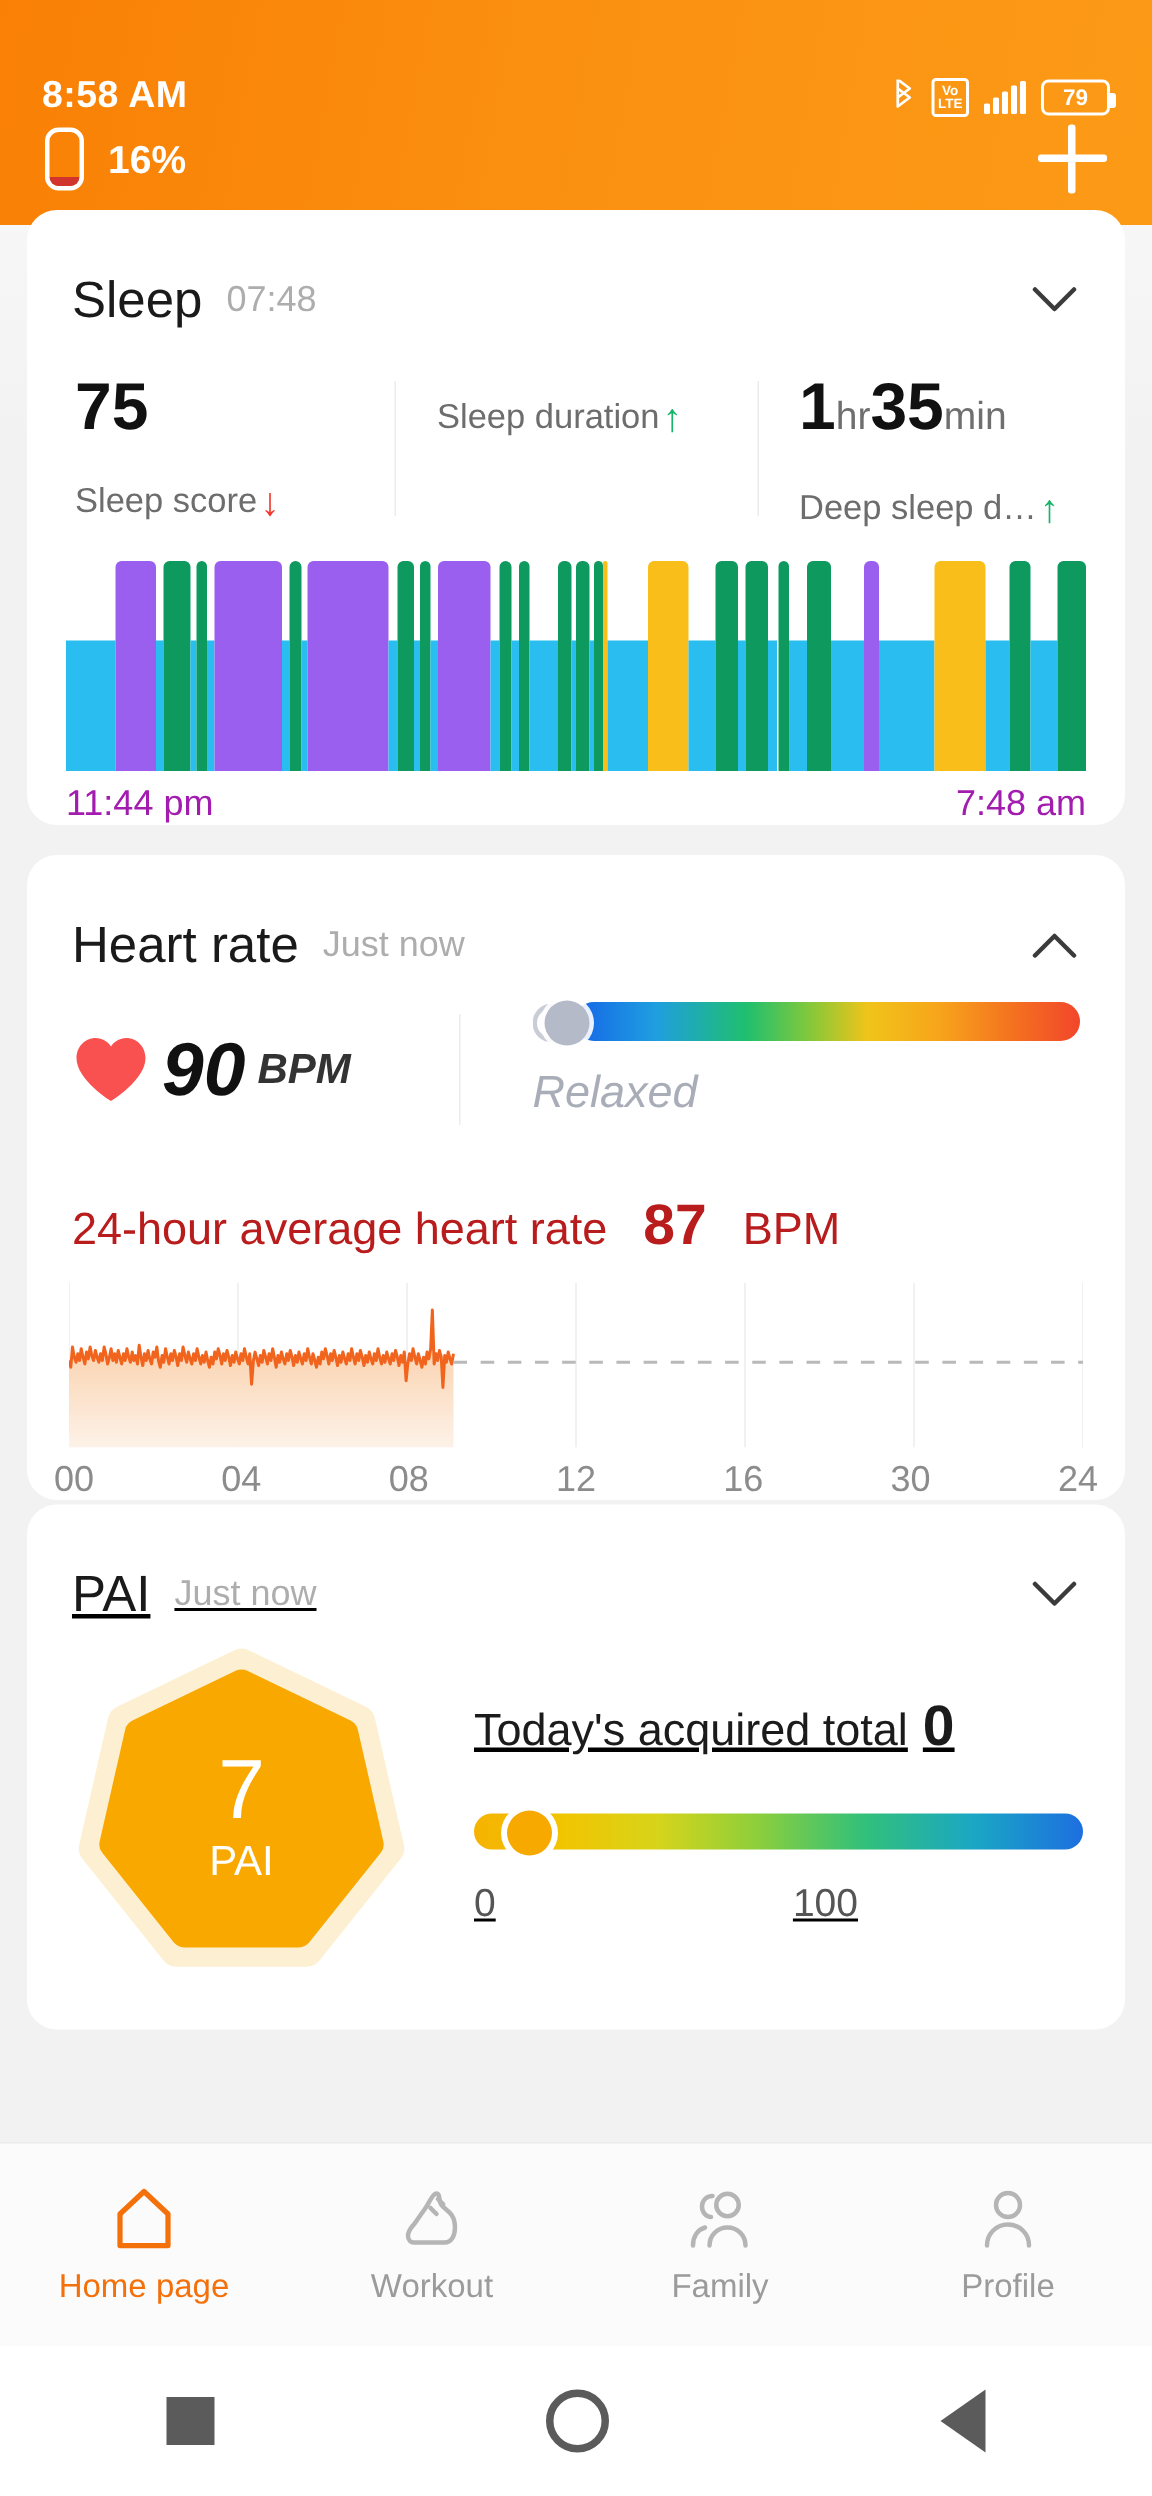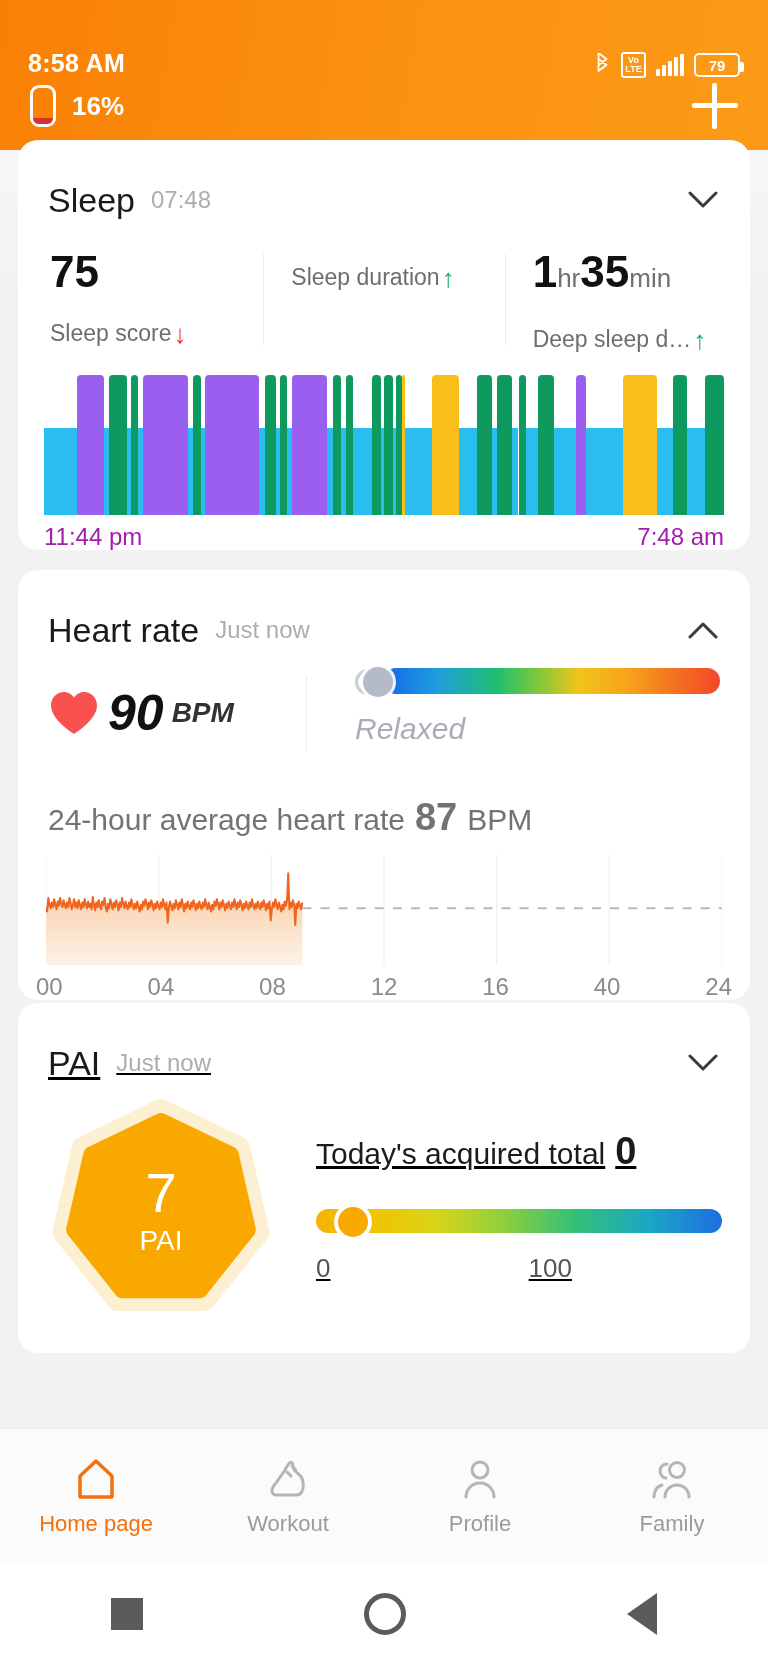--- a/index.html
+++ b/index.html
@@ -143,22 +143,22 @@
     border-radius:50%; background:#b5bac8; box-shadow:0 0 0 3px rgba(255,255,255,.9);
   }
   .hr-knob-arc {
     position:absolute; left:0px; top:3px; width:14px; height:26px;
     border:3px solid #c9cdd8; border-right:none;
     border-radius:14px 0 0 14px;
   }
   .hr-state { margin-top:16px; font-size:30px; color:#a8adb8; }
 
   .hr-avg {
-    margin:36px 30px 10px 30px; font-size:30px; color:#737373;
-    display:flex; align-items:baseline; gap:10px;
+    margin:36px 30px 10px 30px; font-size:30px; color:#b91c1c;
+    display:flex; align-items:baseline; gap:24px;
   }
   .hr-avg b { font-size:38px; }
   .hr-chart { position:relative; margin:16px 28px 0 28px; height:110px; }
   .hr-chart svg { display:block; width:100%; height:110px; }
   .hr-axis {
     display:flex; justify-content:space-between;
     margin:8px 18px 0 18px; font-size:24px; color:#8c8c8c;
   }
 
   
@@ -406,21 +406,21 @@
             <path d="M0.0,52.0 L1.2,56.5 L2.3,43.0 L3.5,49.8 L4.7,53.2 L5.8,47.5 L7.0,52.0 L8.1,44.2 L9.3,49.8 L10.5,54.3 L11.6,46.4 L12.8,50.9 L14.0,43.0 L15.1,48.7 L16.3,52.0 L17.5,45.3 L18.6,49.8 L19.8,53.2 L20.9,47.5 L22.1,52.0 L23.3,43.0 L24.4,47.5 L25.6,54.3 L26.8,49.8 L27.9,44.2 L29.1,52.0 L30.3,47.5 L31.4,53.2 L32.6,45.3 L33.7,49.8 L34.9,54.3 L36.1,47.5 L37.2,52.0 L38.4,44.2 L39.6,49.8 L40.7,53.2 L41.9,46.4 L43.0,52.0 L44.2,48.7 L45.4,54.3 L46.5,41.9 L47.7,49.8 L48.9,55.4 L50.0,47.5 L51.2,52.0 L52.4,45.3 L53.5,50.9 L54.7,54.3 L55.8,46.4 L57.0,49.8 L58.2,43.0 L59.3,52.0 L60.5,56.5 L61.7,48.7 L62.8,53.2 L64.0,44.2 L65.2,49.8 L66.3,54.3 L67.5,47.5 L68.6,52.0 L69.8,45.3 L71.0,49.8 L72.1,55.4 L73.3,47.5 L74.5,52.0 L75.6,43.0 L76.8,48.7 L78.0,53.2 L79.1,46.4 L80.3,50.9 L81.4,54.3 L82.6,47.5 L83.8,52.0 L84.9,44.2 L86.1,49.8 L87.3,54.3 L88.4,48.7 L89.6,53.2 L90.8,46.4 L91.9,52.0 L93.1,56.5 L94.2,49.8 L95.4,54.3 L96.6,46.4 L97.7,50.9 L98.9,44.2 L100.1,48.7 L101.2,54.3 L102.4,47.5 L103.5,52.0 L104.7,45.3 L105.9,49.8 L107.0,55.4 L108.2,48.7 L109.4,53.2 L110.5,46.4 L111.7,50.9 L112.9,54.3 L114.0,47.5 L115.2,52.0 L116.3,44.2 L117.5,49.8 L118.7,54.3 L119.8,47.5 L121.0,67.8 L122.2,52.0 L123.3,46.4 L124.5,50.9 L125.7,55.4 L126.8,48.7 L128.0,53.2 L129.1,45.3 L130.3,49.8 L131.5,54.3 L132.6,47.5 L133.8,52.0 L135.0,44.2 L136.1,49.8 L137.3,56.5 L138.5,48.7 L139.6,53.2 L140.8,46.4 L141.9,50.9 L143.1,54.3 L144.3,47.5 L145.4,52.0 L146.6,45.3 L147.8,49.8 L148.9,55.4 L150.1,48.7 L151.3,53.2 L152.4,46.4 L153.6,50.9 L154.7,54.3 L155.9,47.5 L157.1,52.0 L158.2,44.2 L159.4,49.8 L160.6,54.3 L161.7,47.5 L162.9,52.0 L164.0,56.5 L165.2,49.8 L166.4,54.3 L167.5,46.4 L168.7,50.9 L169.9,44.2 L171.0,48.7 L172.2,54.3 L173.4,47.5 L174.5,52.0 L175.7,45.3 L176.8,49.8 L178.0,55.4 L179.2,48.7 L180.3,53.2 L181.5,46.4 L182.7,50.9 L183.8,54.3 L185.0,47.5 L186.2,52.0 L187.3,44.2 L188.5,49.8 L189.6,54.3 L190.8,47.5 L192.0,52.0 L193.1,45.3 L194.3,49.8 L195.5,55.4 L196.6,48.7 L197.8,53.2 L199.0,46.4 L200.1,50.9 L201.3,54.3 L202.4,47.5 L203.6,52.0 L204.8,44.2 L205.9,49.8 L207.1,54.3 L208.3,48.7 L209.4,53.2 L210.6,46.4 L211.8,50.9 L212.9,54.3 L214.1,47.5 L215.2,52.0 L216.4,45.3 L217.6,49.8 L218.7,55.4 L219.9,48.7 L221.1,53.2 L222.2,46.4 L223.4,65.5 L224.5,54.3 L225.7,47.5 L226.9,52.0 L228.0,44.2 L229.2,49.8 L230.4,54.3 L231.5,47.5 L232.7,52.0 L233.9,56.5 L235.0,49.8 L236.2,54.3 L237.3,46.4 L238.5,50.9 L239.7,44.2 L240.8,18.3 L242.0,54.3 L243.2,47.5 L244.3,52.0 L245.5,45.3 L246.7,49.8 L247.8,70.0 L249.0,48.7 L250.1,53.2 L251.3,46.4 L252.5,50.9 L253.6,54.3 L254.8,47.5" fill="none" stroke="#F1641E" stroke-width="2" stroke-linejoin="round"></path>
             <line x1="254.79999999999998" x2="672" y1="53.151111111111106" y2="53.151111111111106" stroke="#b9b9b9" stroke-width="2" stroke-dasharray="9 9"></line>
           </svg>
       </div>
       <div class="hr-axis" id="hr-axis">
           <span>00</span>
           <span>04</span>
           <span>08</span>
           <span>12</span>
           <span>16</span>
-          <span>40</span>
+          <span>30</span>
           <span>24</span>
         </div>
     </div>
 
     <div class="card" id="pai-card">
       <div class="card-head">
         <div class="card-title">PAI</div>
         <div class="card-time">Just now</div>
         <div class="chev">
           <svg viewBox="0 0 30 18">
@@ -467,34 +467,34 @@
     </div>
     <div class="navitem">
       <svg viewBox="0 0 46 44">
         <path d="M11 38c-2 0-4-1.5-4-4.5 0-4 3-6 5-9l7-10c1.5-2 3-6 5.5-8.5 1-1 2.5-1 3 .5.6 2 .2 4 1.6 6.2 1.5 2.4 5 4 7 7 1.6 2.4 2.2 5.5 2.2 8.3 0 5-2 10-7 10H11z" fill="none" stroke="#b5b5b5" stroke-width="3" stroke-linejoin="round"></path>
         <path d="M22 15l4 4M27 9l3.5 3.5" fill="none" stroke="#b5b5b5" stroke-width="3" stroke-linecap="round"></path>
       </svg>
       <div class="navlbl">Workout</div>
     </div>
     <div class="navitem">
       <svg viewBox="0 0 46 44">
-        <circle cx="23" cy="13" r="8" fill="none" stroke="#b5b5b5" stroke-width="3"></circle>
-        <path d="M9 40c0-8 6.3-14 14-14s14 6 14 14" fill="none" stroke="#b5b5b5" stroke-width="3" stroke-linecap="round"></path>
-      </svg>
-      <div class="navlbl">Profile</div>
-    </div>
-    <div class="navitem">
-      <svg viewBox="0 0 46 44">
         <circle cx="28" cy="13" r="7.5" fill="none" stroke="#b5b5b5" stroke-width="3"></circle>
         <path d="M16 40c0-7 5.5-12 12-12s12 5 12 12" fill="none" stroke="#b5b5b5" stroke-width="3" stroke-linecap="round"></path>
         <path d="M18 7c-4 0-7 3-7 7s3 7 6 7" fill="none" stroke="#b5b5b5" stroke-width="3" stroke-linecap="round"></path>
         <path d="M13 28c-5 1.5-8 6-8 12" fill="none" stroke="#b5b5b5" stroke-width="3" stroke-linecap="round"></path>
       </svg>
       <div class="navlbl">Family</div>
     </div>
+    <div class="navitem">
+      <svg viewBox="0 0 46 44">
+        <circle cx="23" cy="13" r="8" fill="none" stroke="#b5b5b5" stroke-width="3"></circle>
+        <path d="M9 40c0-8 6.3-14 14-14s14 6 14 14" fill="none" stroke="#b5b5b5" stroke-width="3" stroke-linecap="round"></path>
+      </svg>
+      <div class="navlbl">Profile</div>
+    </div>
   </div>
 
   <div class="sysnav">
     <div class="sys-square"></div>
     <div class="sys-circle"></div>
     <div class="sys-tri"></div>
   </div>
 </div>
 
 </body></html>

